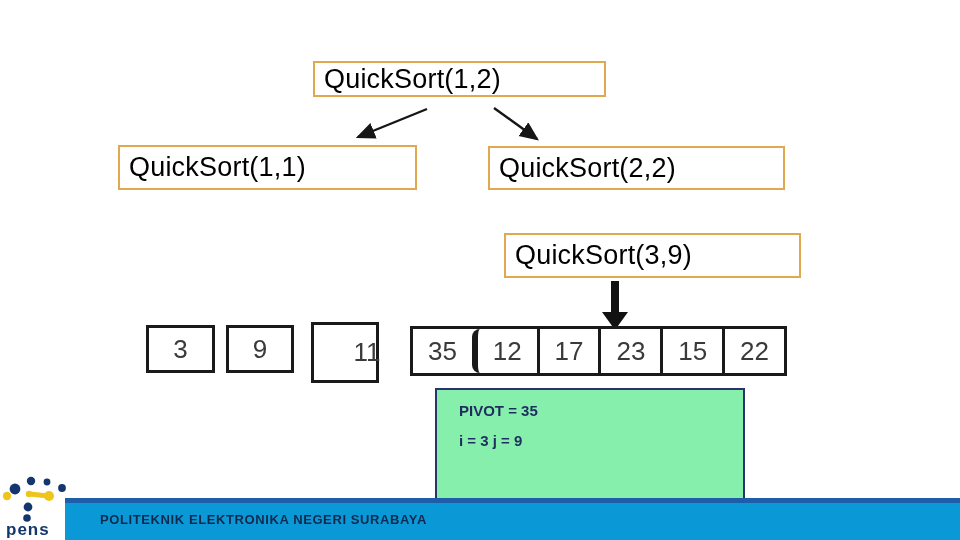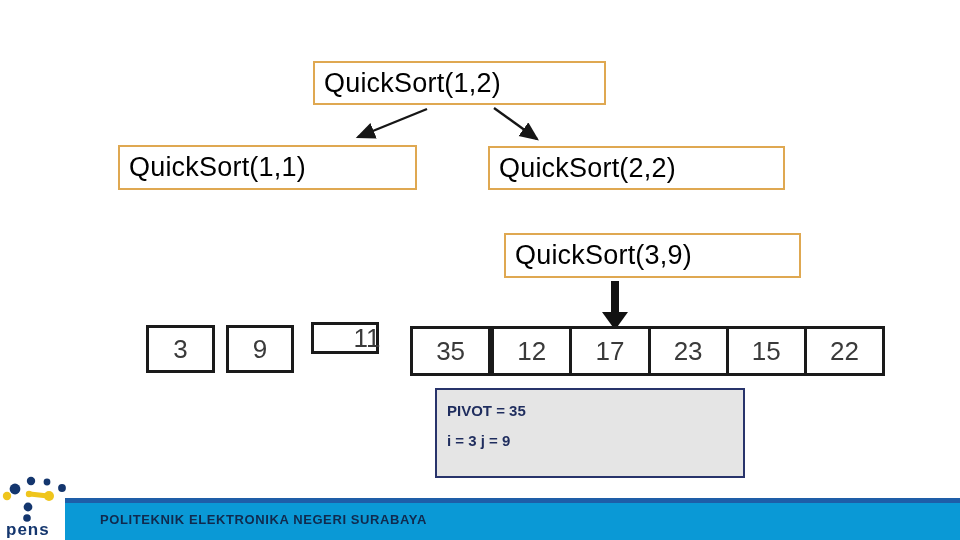--- a/index.html
+++ b/index.html
@@ -14,33 +14,33 @@
     padding-left:9px;box-sizing:border-box;letter-spacing:0.2px;
   }
   
   .cellbox{
     position:absolute;border:3px solid #1a1a1a;box-sizing:border-box;
     display:flex;align-items:center;justify-content:center;
     font-size:26px;color:#3a3a3a;background:#ffffff;
   }
   
   .row{
-    position:absolute;left:410px;top:326px;width:475px;height:50px;
+    position:absolute;left:410px;top:326px;width:377px;height:50px;
     border:3px solid #1a1a1a;box-sizing:border-box;display:flex;background:#ffffff;
   }
   .row .cell{
     flex:1;display:flex;align-items:center;justify-content:center;
     font-size:26px;color:#3a3a3a;border-left:3px solid #1a1a1a;
   }
   .row .cell:first-child{border-left:none;}
-  .row .cell.heavy{border-left-width:6px;}
+  .row .cell.heavy{border-left-width:6px;border-radius:8px;}
   
   .status{
-    position:absolute;left:435px;top:388px;width:310px;height:90px;
-    border:2px solid #28346B;box-sizing:border-box;padding:6px 0 0 10px;background:#e5e5e5;
+    position:absolute;left:435px;top:388px;width:310px;height:114px;
+    border:2px solid #28346B;box-sizing:border-box;padding:6px 0 0 22px;background:#86efac;
   }
   .status .line{
     font-size:15px;font-weight:bold;color:#1F2D5E;line-height:30px;white-space:pre;
   }
   
   .footer-bar{
     position:absolute;left:65px;top:498px;width:895px;height:42px;
     background:#0A99D6;border-top:5px solid #1E5EA8;box-sizing:border-box;
   }
   .footer-text{
@@ -48,21 +48,21 @@
     letter-spacing:0.6px;white-space:pre;padding-left:20px;
   }
   .arrow-layer{position:absolute;left:0;top:0;width:960px;height:540px;pointer-events:none;}
   .logo{position:absolute;left:1px;top:473px;}
 </style>
 </head>
 <body>
 
 <div class="slide">
 
-  <div class="qsbox" style="left:313px;top:61px;width:293px;height:44px;">
+  <div class="qsbox" style="left:313px;top:61px;width:293px;height:36px;">
     <span>QuickSort(1,2)</span>
   </div>
 
   <div class="qsbox" style="left:118px;top:145px;width:299px;height:45px;">
     <span>QuickSort(1,1)</span>
   </div>
 
   <div class="qsbox" style="left:488px;top:146px;width:297px;height:44px;">
     <span>QuickSort(2,2)</span>
   </div>
@@ -80,21 +80,21 @@
     <line x1="427" y1="109" x2="358" y2="137" stroke="#161616" stroke-width="2.4" marker-end="url(#ah)"></line>
     <line x1="494" y1="108" x2="537" y2="139" stroke="#161616" stroke-width="2.4" marker-end="url(#ah)"></line>
     <g>
       <rect x="611" y="281" width="8" height="33" fill="#111111"></rect>
       <polygon points="602,312 628,312 615,330" fill="#111111"></polygon>
     </g>
   </svg>
 
   <div class="cellbox" style="left:146px;top:325px;width:69px;height:48px;">3</div>
   <div class="cellbox" style="left:226px;top:325px;width:68px;height:48px;">9</div>
-  <div class="cellbox" style="left:311px;top:322px;width:68px;height:32px;padding-left:44px;">11</div>
+  <div class="cellbox" style="left:311px;top:322px;width:68px;height:61px;padding-left:44px;">11</div>
 
   <div class="row">
     <div class="cell">35</div>
     <div class="cell heavy">12</div>
     <div class="cell">17</div>
     <div class="cell">23</div>
     <div class="cell">15</div>
     <div class="cell">22</div>
   </div>
 

